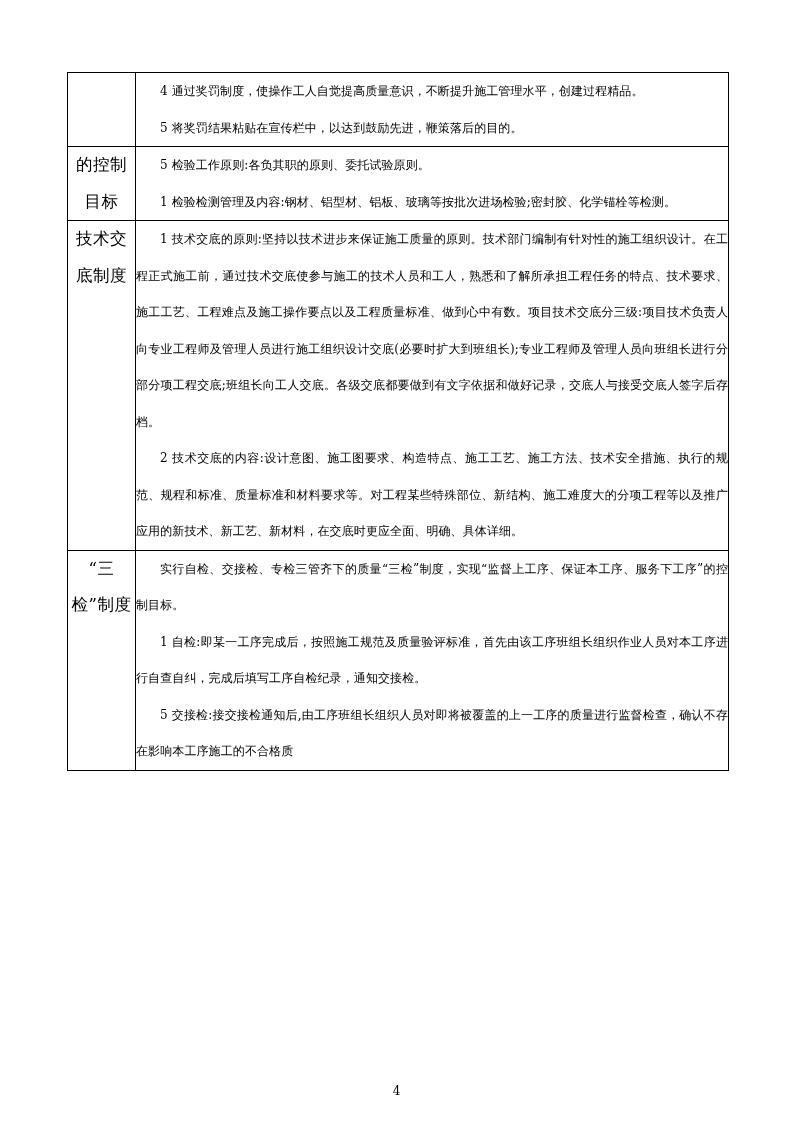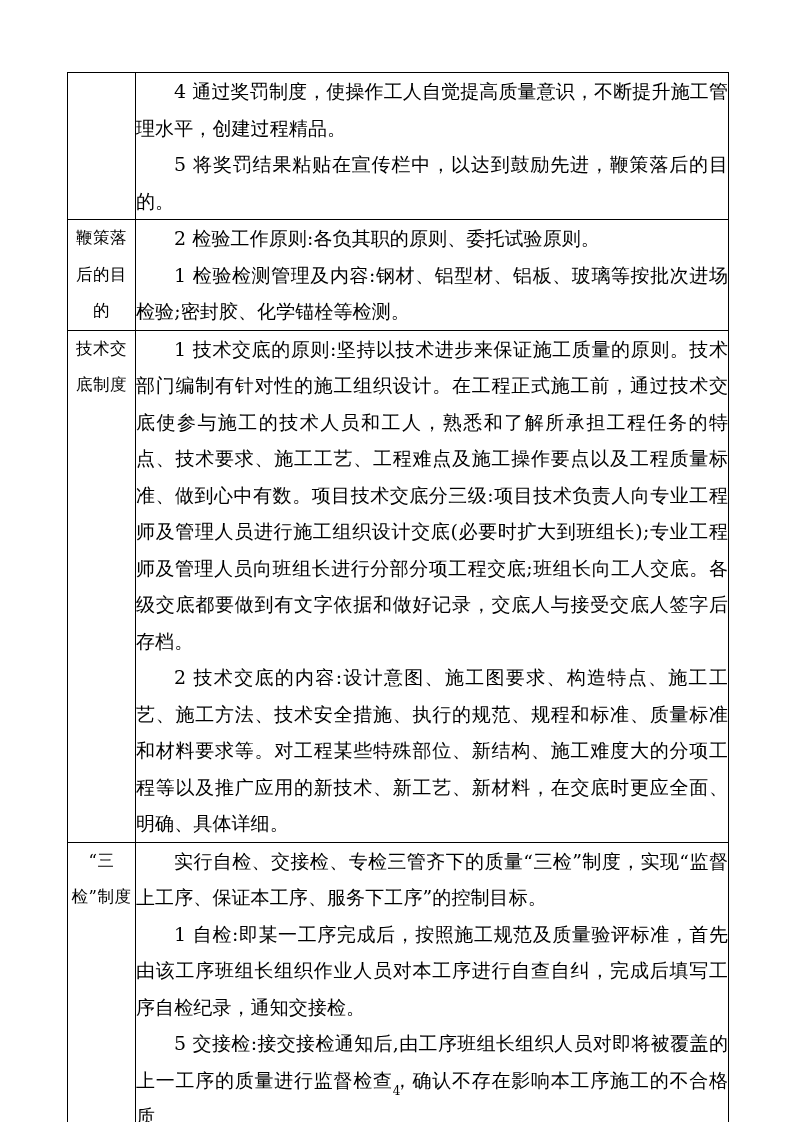--- a/index.html
+++ b/index.html
@@ -56,21 +56,21 @@
     padding: 0 4px;
     white-space: normal;
     word-break: break-all;
   }
 
   .body-cell {
     padding: 3px 7px 6px 9px;
   }
 
   .para {
-    font-size: 19px;
+    font-size: 12px;
     line-height: 36.5px;
     text-align: justify;
     text-justify: inter-ideograph;
     text-indent: 2em;
     margin: 0;
     letter-spacing: 0.1px;
     word-break: break-all;
   }
 
   .page-number {
@@ -98,23 +98,23 @@
 
       <tr>
         <td class="label-cell"></td>
         <td class="body-cell">
           <p class="para">4 通过奖罚制度，使操作工人自觉提高质量意识，不断提升施工管理水平，创建过程精品。</p>
           <p class="para">5 将奖罚结果粘贴在宣传栏中，以达到鼓励先进，鞭策落后的目的。</p>
         </td>
       </tr>
 
       <tr>
-        <td class="label-cell">鞭策落后的目的</td>
+        <td class="label-cell">的控制目标</td>
         <td class="body-cell">
-          <p class="para">2 检验工作原则:各负其职的原则、委托试验原则。</p>
+          <p class="para">5 检验工作原则:各负其职的原则、委托试验原则。</p>
           <p class="para">1 检验检测管理及内容:钢材、铝型材、铝板、玻璃等按批次进场检验;密封胶、化学锚栓等检测。</p>
         </td>
       </tr>
 
       <tr>
         <td class="label-cell">技术交底制度</td>
         <td class="body-cell">
           <p class="para">1 技术交底的原则:坚持以技术进步来保证施工质量的原则。技术部门编制有针对性的施工组织设计。在工程正式施工前，通过技术交底使参与施工的技术人员和工人，熟悉和了解所承担工程任务的特点、技术要求、施工工艺、工程难点及施工操作要点以及工程质量标准、做到心中有数。项目技术交底分三级:项目技术负责人向专业工程师及管理人员进行施工组织设计交底(必要时扩大到班组长);专业工程师及管理人员向班组长进行分部分项工程交底;班组长向工人交底。各级交底都要做到有文字依据和做好记录，交底人与接受交底人签字后存档。</p>
           <p class="para">2 技术交底的内容:设计意图、施工图要求、构造特点、施工工艺、施工方法、技术安全措施、执行的规范、规程和标准、质量标准和材料要求等。对工程某些特殊部位、新结构、施工难度大的分项工程等以及推广应用的新技术、新工艺、新材料，在交底时更应全面、明确、具体详细。</p>
         </td>

